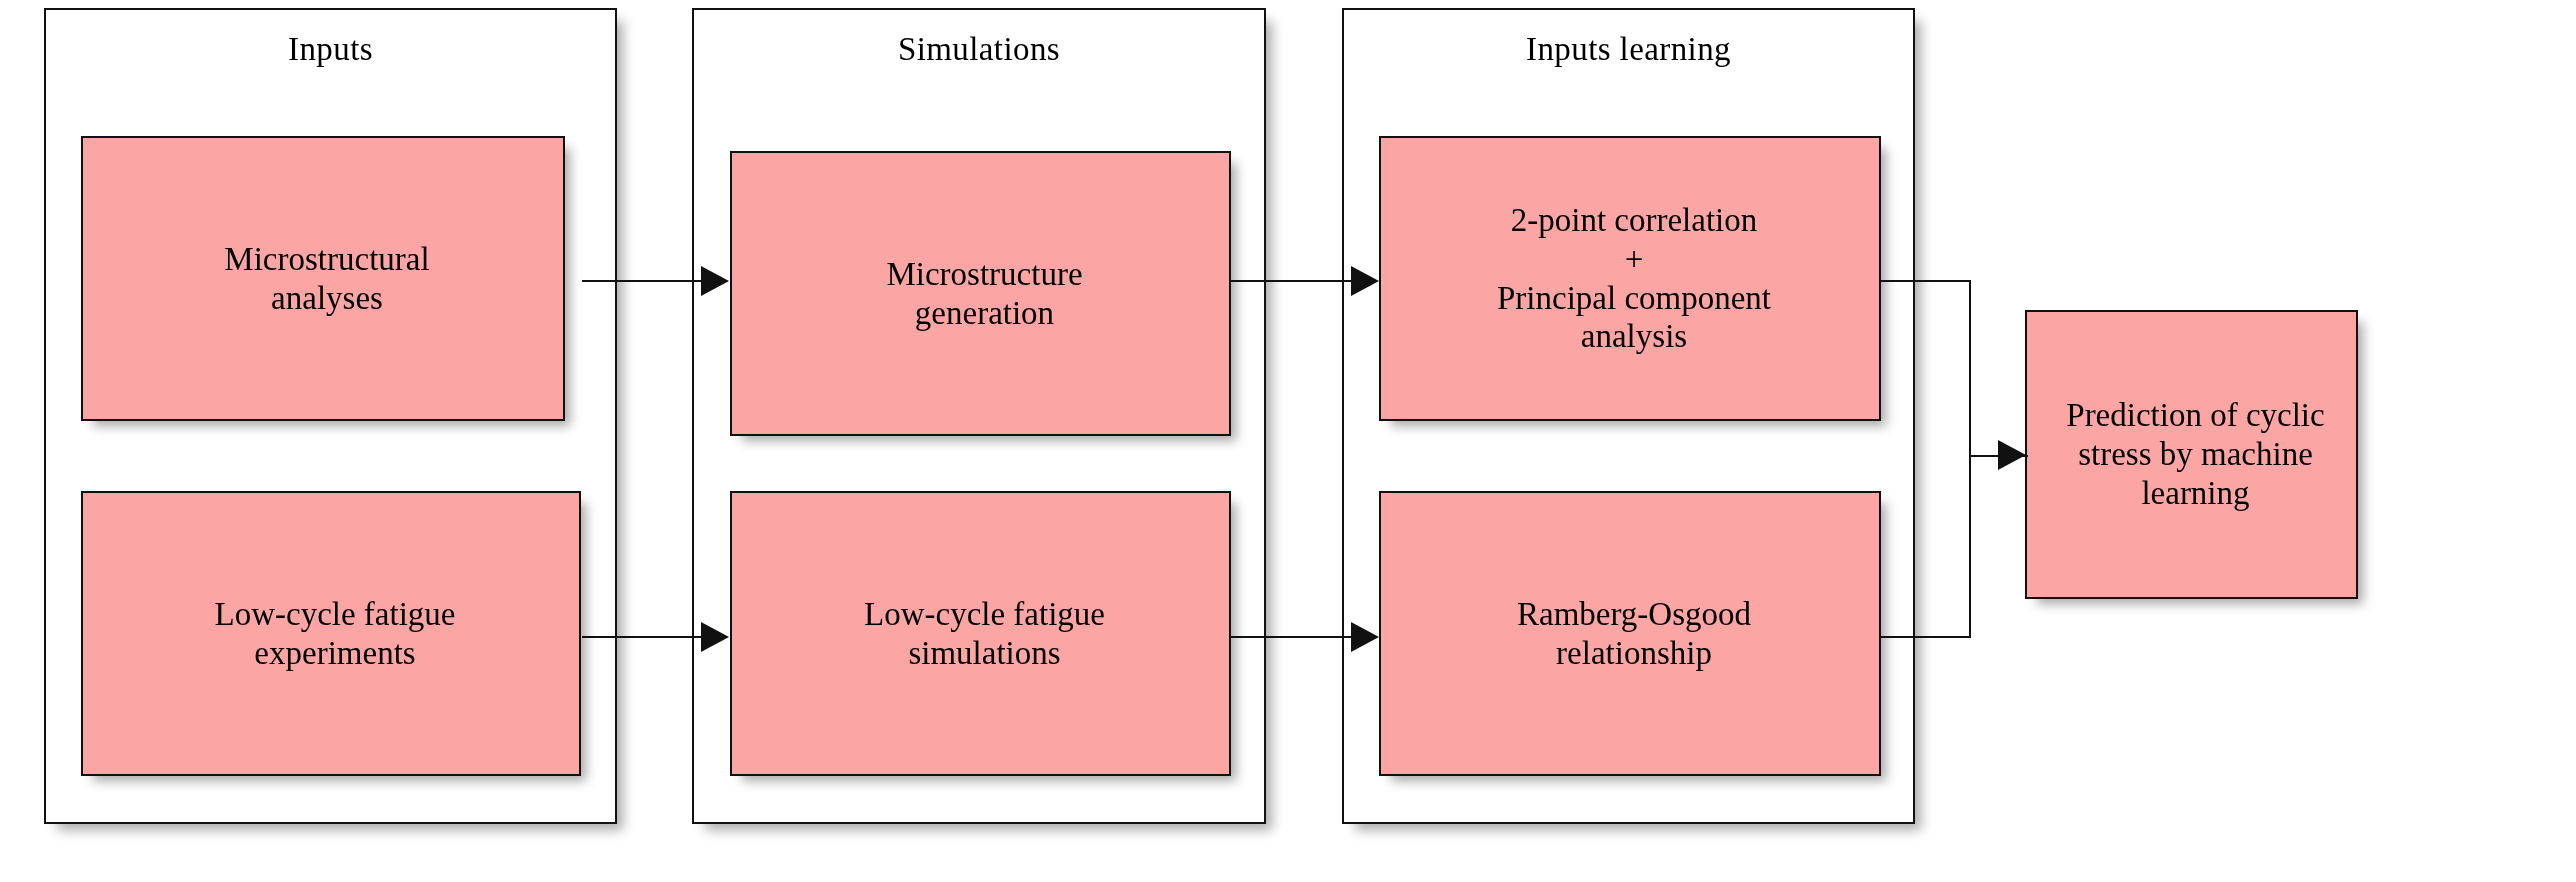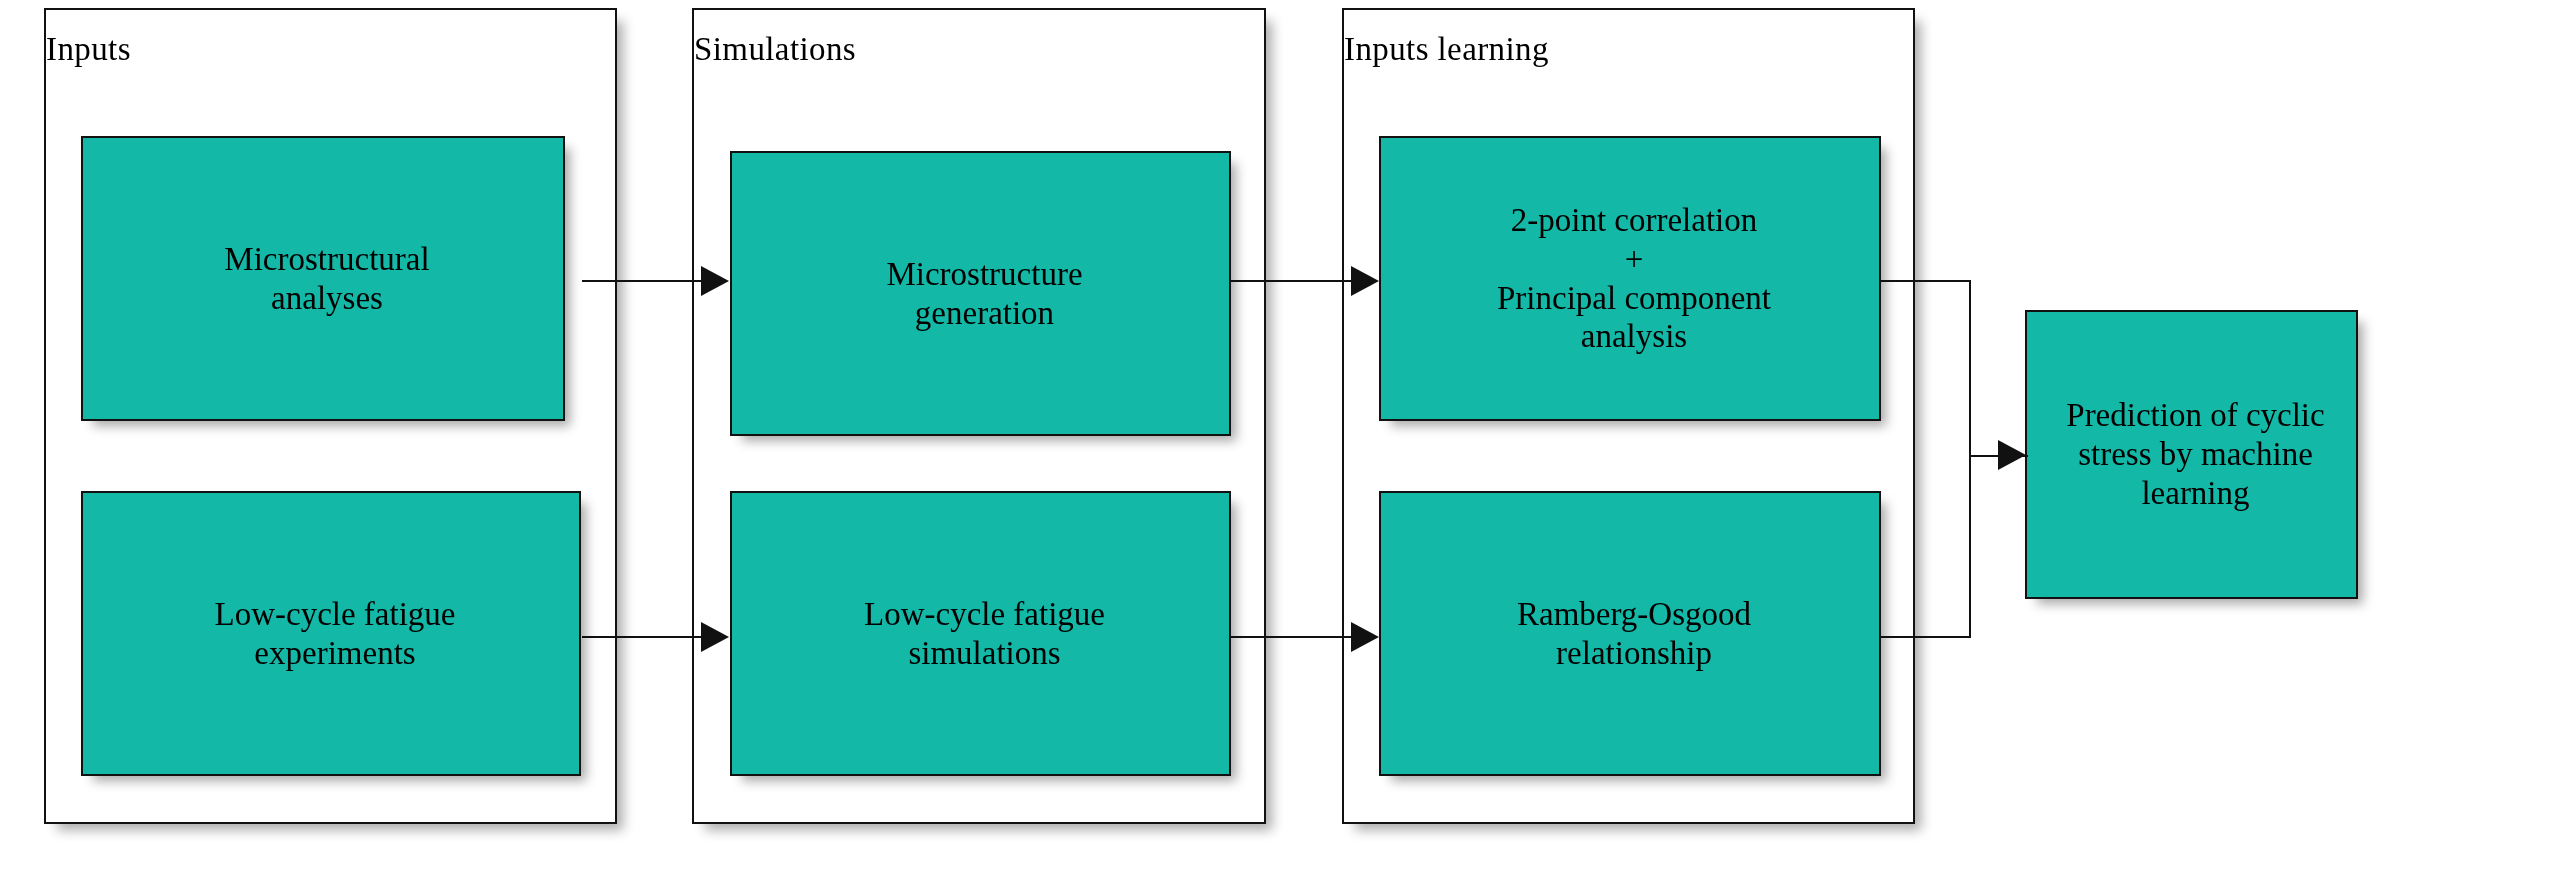--- a/index.html
+++ b/index.html
@@ -26,31 +26,31 @@
     background: #ffffff;
     border: 2.1px solid #111111;
     box-sizing: border-box;
     box-shadow: 10px 10px 11.4px -2.9px rgba(0,0,0,0.33);
   }
   .stage-title {
     position: absolute;
     left: 0;
     right: 0;
     top: 21.4px;
-    text-align: left;
+    text-align: center;
     font-size: 33px;
     line-height: 1.1;
     letter-spacing: 0.4px;
     white-space: nowrap;
   }
 
   
   .node {
     position: absolute;
-    background: #14b8a6;
+    background: #fca5a5;
     border: 2.9px solid #111111;
     box-sizing: border-box;
     box-shadow: 9.3px 9.3px 10.7px -2.9px rgba(0,0,0,0.34);
     display: flex;
     align-items: center;
     justify-content: center;
     text-align: center;
     padding-left: 8px;
   }
   .node-label {

